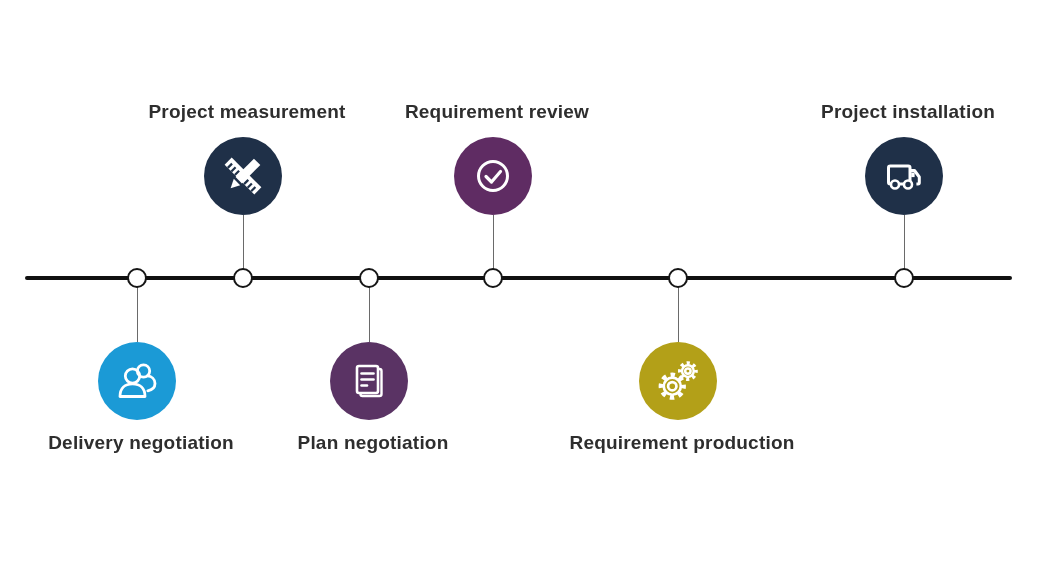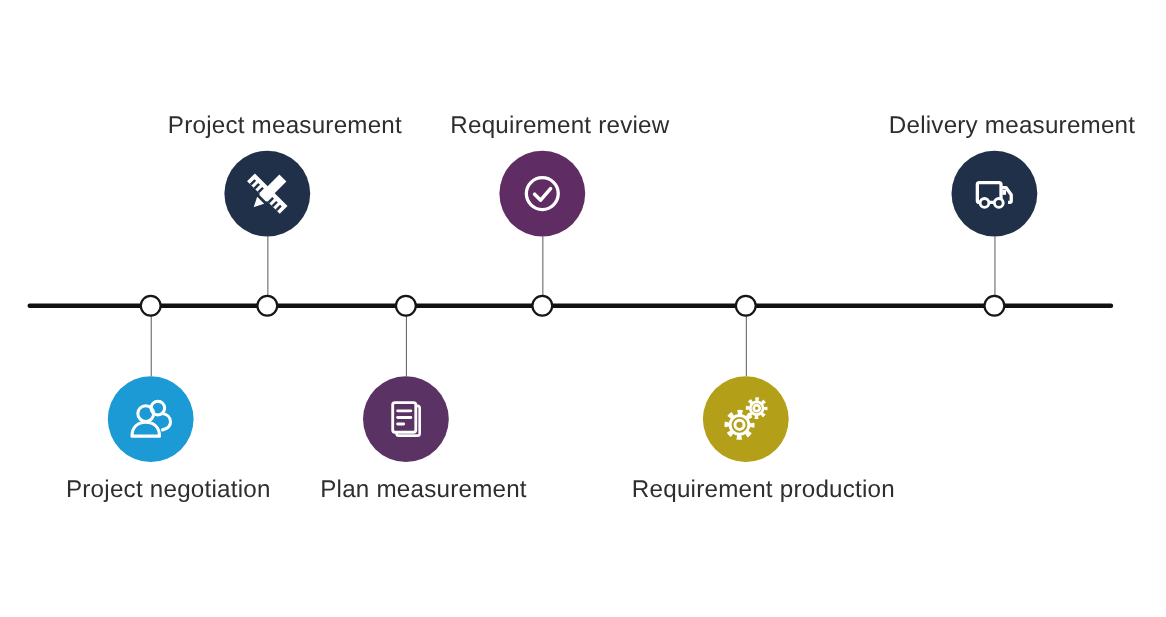--- a/index.html
+++ b/index.html
@@ -6,23 +6,24 @@
   .canvas{
     position:relative;width:1060px;height:561px;background:#ffffff;
     font-family:"Liberation Sans",sans-serif;overflow:hidden;
   }
   .timeline-line{
     position:absolute;left:25px;top:276px;width:987px;height:4px;
     border-radius:2px;z-index:1;
   }
   .step{position:absolute;top:0;left:var(--cx);width:0;height:100%;}
   .step .label{
-    position:absolute;left:16px;transform:translateX(-50%);
-    white-space:nowrap;font-size:22px;color:#2e2e2e;letter-spacing:.2px;
+    position:absolute;left:4px;transform:translateX(-50%);
+    white-space:nowrap;font-size:19px;color:#2e2e2e;letter-spacing:.2px;
     z-index:3;
+    font-weight:bold;
   }
   .step.above .label{top:101px;}
   .step.below .label{top:432px;}
   .circle{
     position:absolute;left:-39px;width:78px;height:78px;border-radius:50%;
     display:flex;align-items:center;justify-content:center;z-index:2;
   }
   .step.above .circle{top:137px;}
   .step.below .circle{top:342px;}
   .connector{position:absolute;left:-0.5px;width:1px;z-index:0;}
@@ -48,21 +49,21 @@
     <div class="circle" style="background-color: rgb(27, 154, 214); color: rgb(27, 154, 214);">
       <span>
         <svg width="48" height="48" viewBox="0 0 48 48" fill="none" stroke="#ffffff" stroke-width="2.8" stroke-linecap="round" stroke-linejoin="round">
           <circle cx="30.5" cy="14" r="6.2"></circle>
           <path d="M34.8 33.8 c4.3 -0.9 7.2 -3.3 7.2 -7.3 c0 -4.4 -3.4 -7.2 -7.6 -7.6"></path>
           <circle cx="19.5" cy="19" r="7.2"></circle>
           <path d="M7 39.5 c0 -8.3 5.2 -12.7 12.5 -12.7 c7.3 0 12.5 4.4 12.5 12.7 Z"></path>
         </svg>
       </span>
     </div>
-    <div class="label">Project negotiation</div>
+    <div class="label">Delivery negotiation</div>
   </div>
 
   <div class="step above" style="--cx:243px">
     <div class="connector" style="background-color: rgb(106, 106, 106);"></div>
     <div class="node" style="background-color: rgb(255, 255, 255); border-color: rgb(22, 22, 22);"></div>
     <div class="circle" style="background-color: rgb(31, 48, 72); color: rgb(31, 48, 72);">
       <span>
         <svg width="48" height="48" viewBox="0 0 48 48">
           <g transform="rotate(-45 24 24)">
             <rect x="19" y="3" width="10" height="42" fill="#ffffff"></rect>
@@ -94,21 +95,21 @@
           <rect x="15.5" y="12" width="21" height="27" rx="2" fill="none" stroke="#ffffff" stroke-width="2.4"></rect>
           <rect x="12" y="9" width="21" height="27" rx="2" fill="currentColor" stroke="#ffffff" stroke-width="2.6"></rect>
           <g stroke="#ffffff" stroke-width="2.6" stroke-linecap="round">
             <line x1="16.5" y1="16.5" x2="28.5" y2="16.5"></line>
             <line x1="16.5" y1="22.5" x2="28.5" y2="22.5"></line>
             <line x1="16.5" y1="28.5" x2="22" y2="28.5"></line>
           </g>
         </svg>
       </span>
     </div>
-    <div class="label">Plan measurement</div>
+    <div class="label">Plan negotiation</div>
   </div>
 
   <div class="step above" style="--cx:493px">
     <div class="connector" style="background-color: rgb(106, 106, 106);"></div>
     <div class="node" style="background-color: rgb(255, 255, 255); border-color: rgb(22, 22, 22);"></div>
     <div class="circle" style="background-color: rgb(95, 44, 99); color: rgb(95, 44, 99);">
       <span>
         <svg width="48" height="48" viewBox="0 0 48 48" fill="none" stroke="#ffffff" stroke-linecap="round" stroke-linejoin="round">
           <circle cx="24" cy="24" r="14.5" stroke-width="3"></circle>
           <path d="M17 24.5 L22.5 30 L31.5 19.5" stroke-width="3.2"></path>
@@ -143,16 +144,16 @@
       <span>
         <svg width="48" height="48" viewBox="0 0 48 48">
           <rect x="8.5" y="14" width="21.5" height="18" rx="1.8" fill="none" stroke="#ffffff" stroke-width="3"></rect>
           <path d="M30 18.5 h4.5 l4.8 6.5 v5.8 c0 0.8 -0.6 1.2 -1.3 1.2 h-1.6" fill="none" stroke="#ffffff" stroke-width="3" stroke-linejoin="round"></path>
           <rect x="31.2" y="20.5" width="3.4" height="4.6" fill="#ffffff"></rect>
           <circle cx="15" cy="32.5" r="4" fill="currentColor" stroke="#ffffff" stroke-width="2.6"></circle>
           <circle cx="28" cy="32.5" r="4" fill="currentColor" stroke="#ffffff" stroke-width="2.6"></circle>
         </svg>
       </span>
     </div>
-    <div class="label">Delivery measurement</div>
+    <div class="label">Project installation</div>
   </div>
 
 </div>
 
 </body></html>

